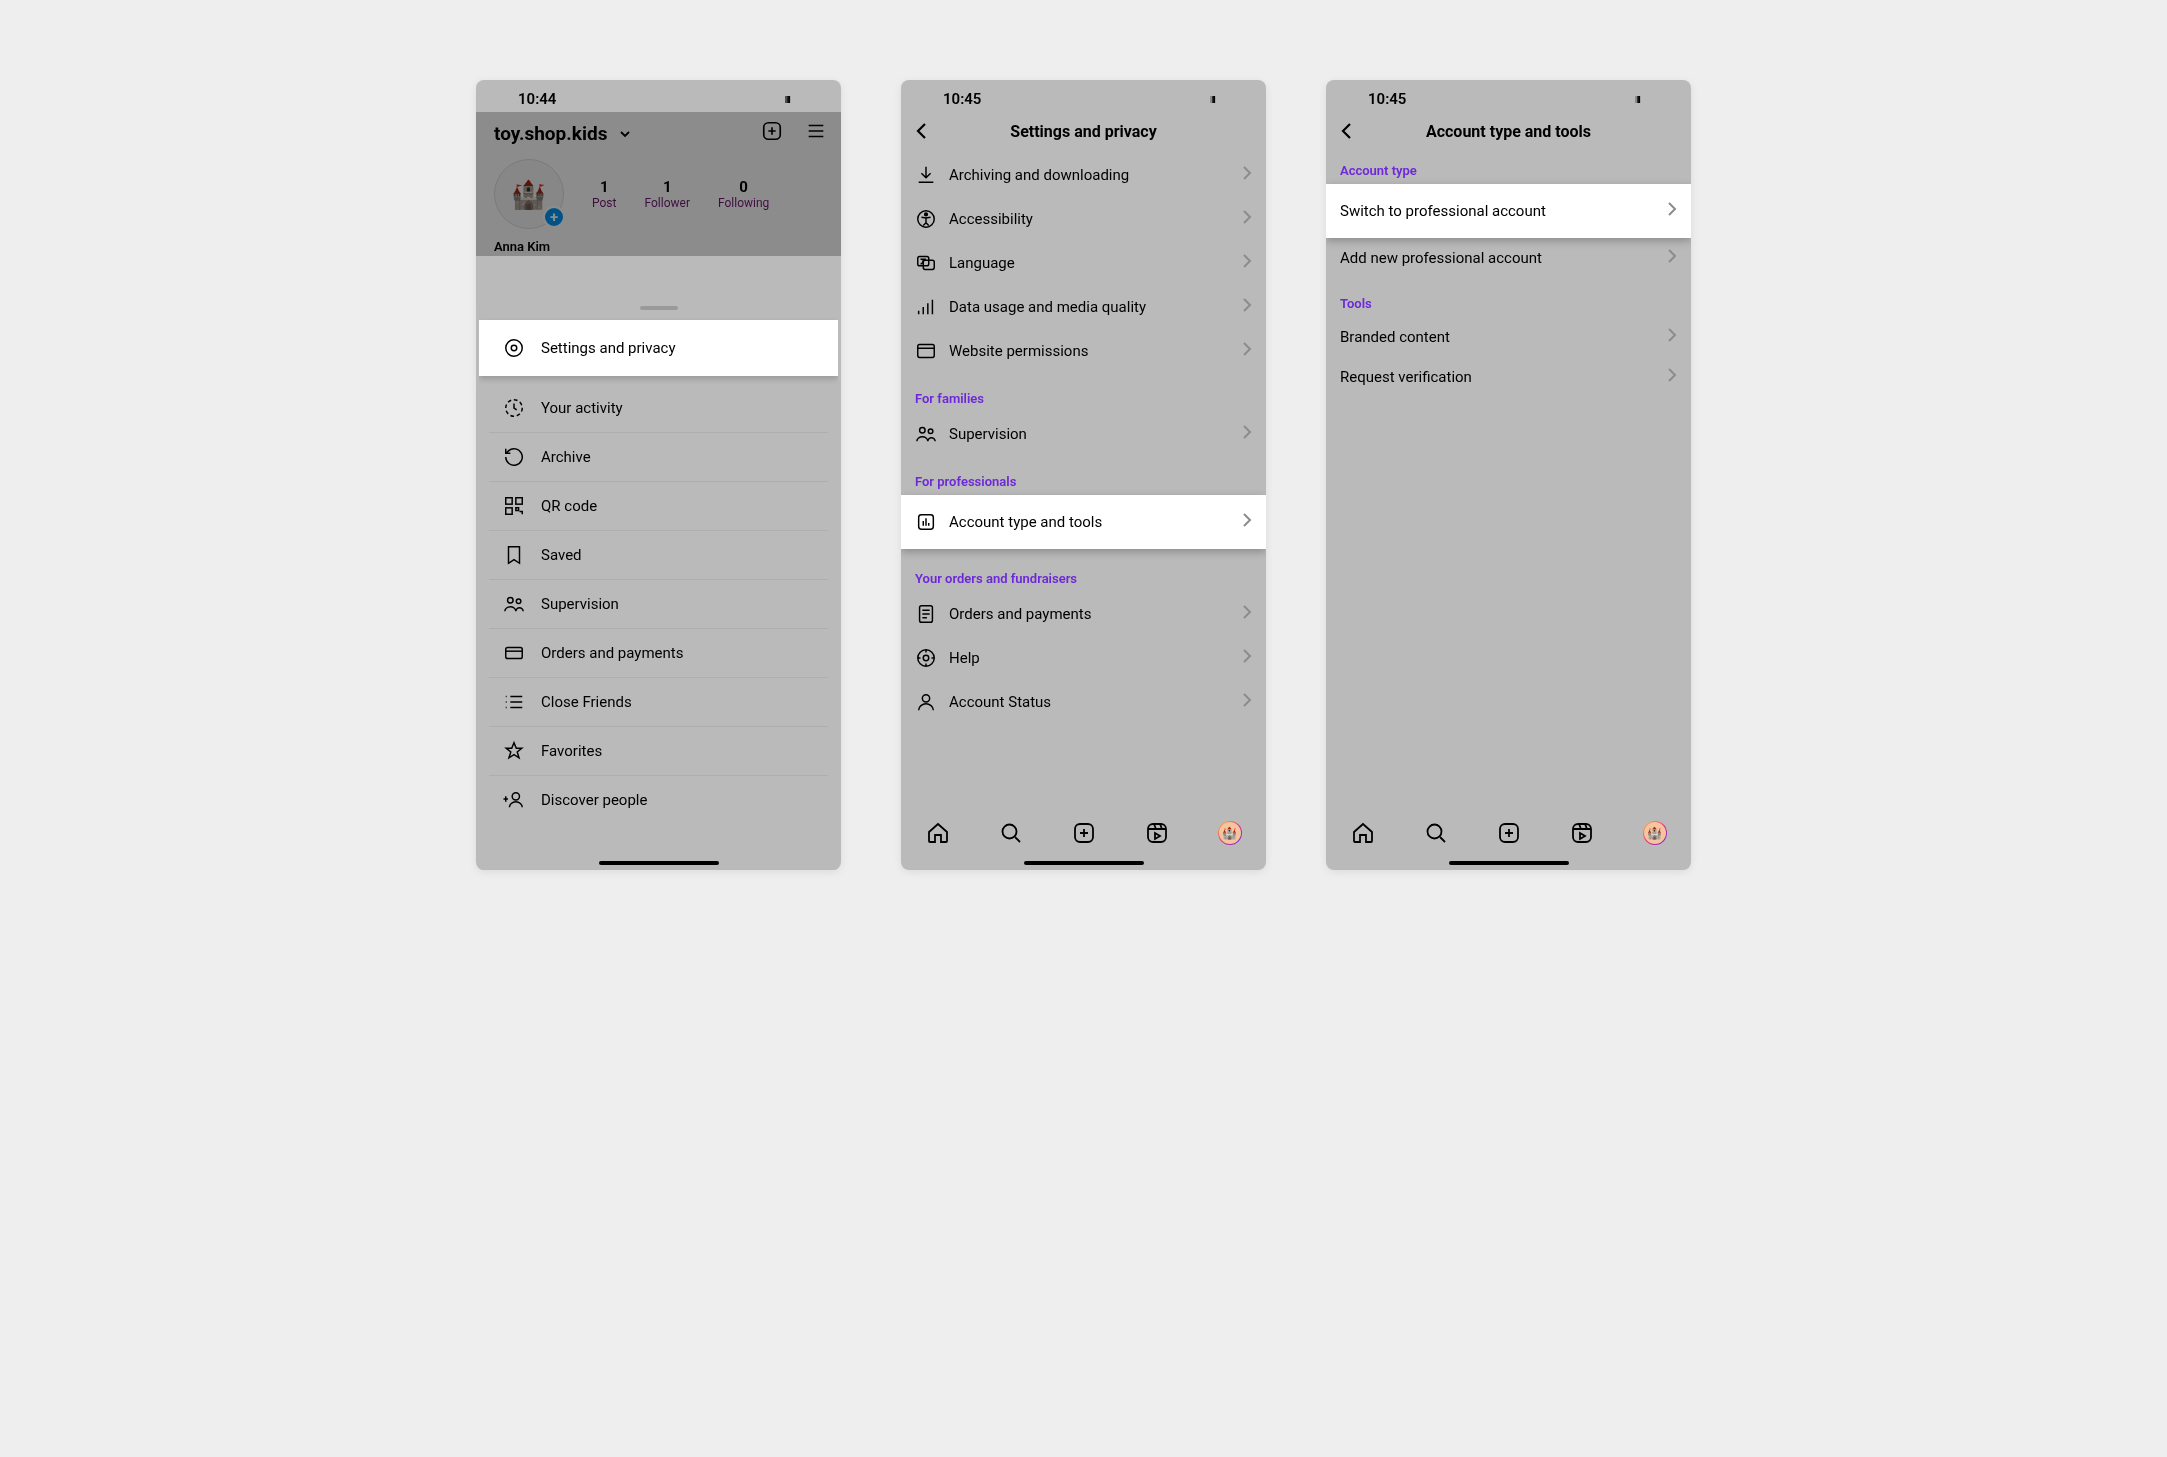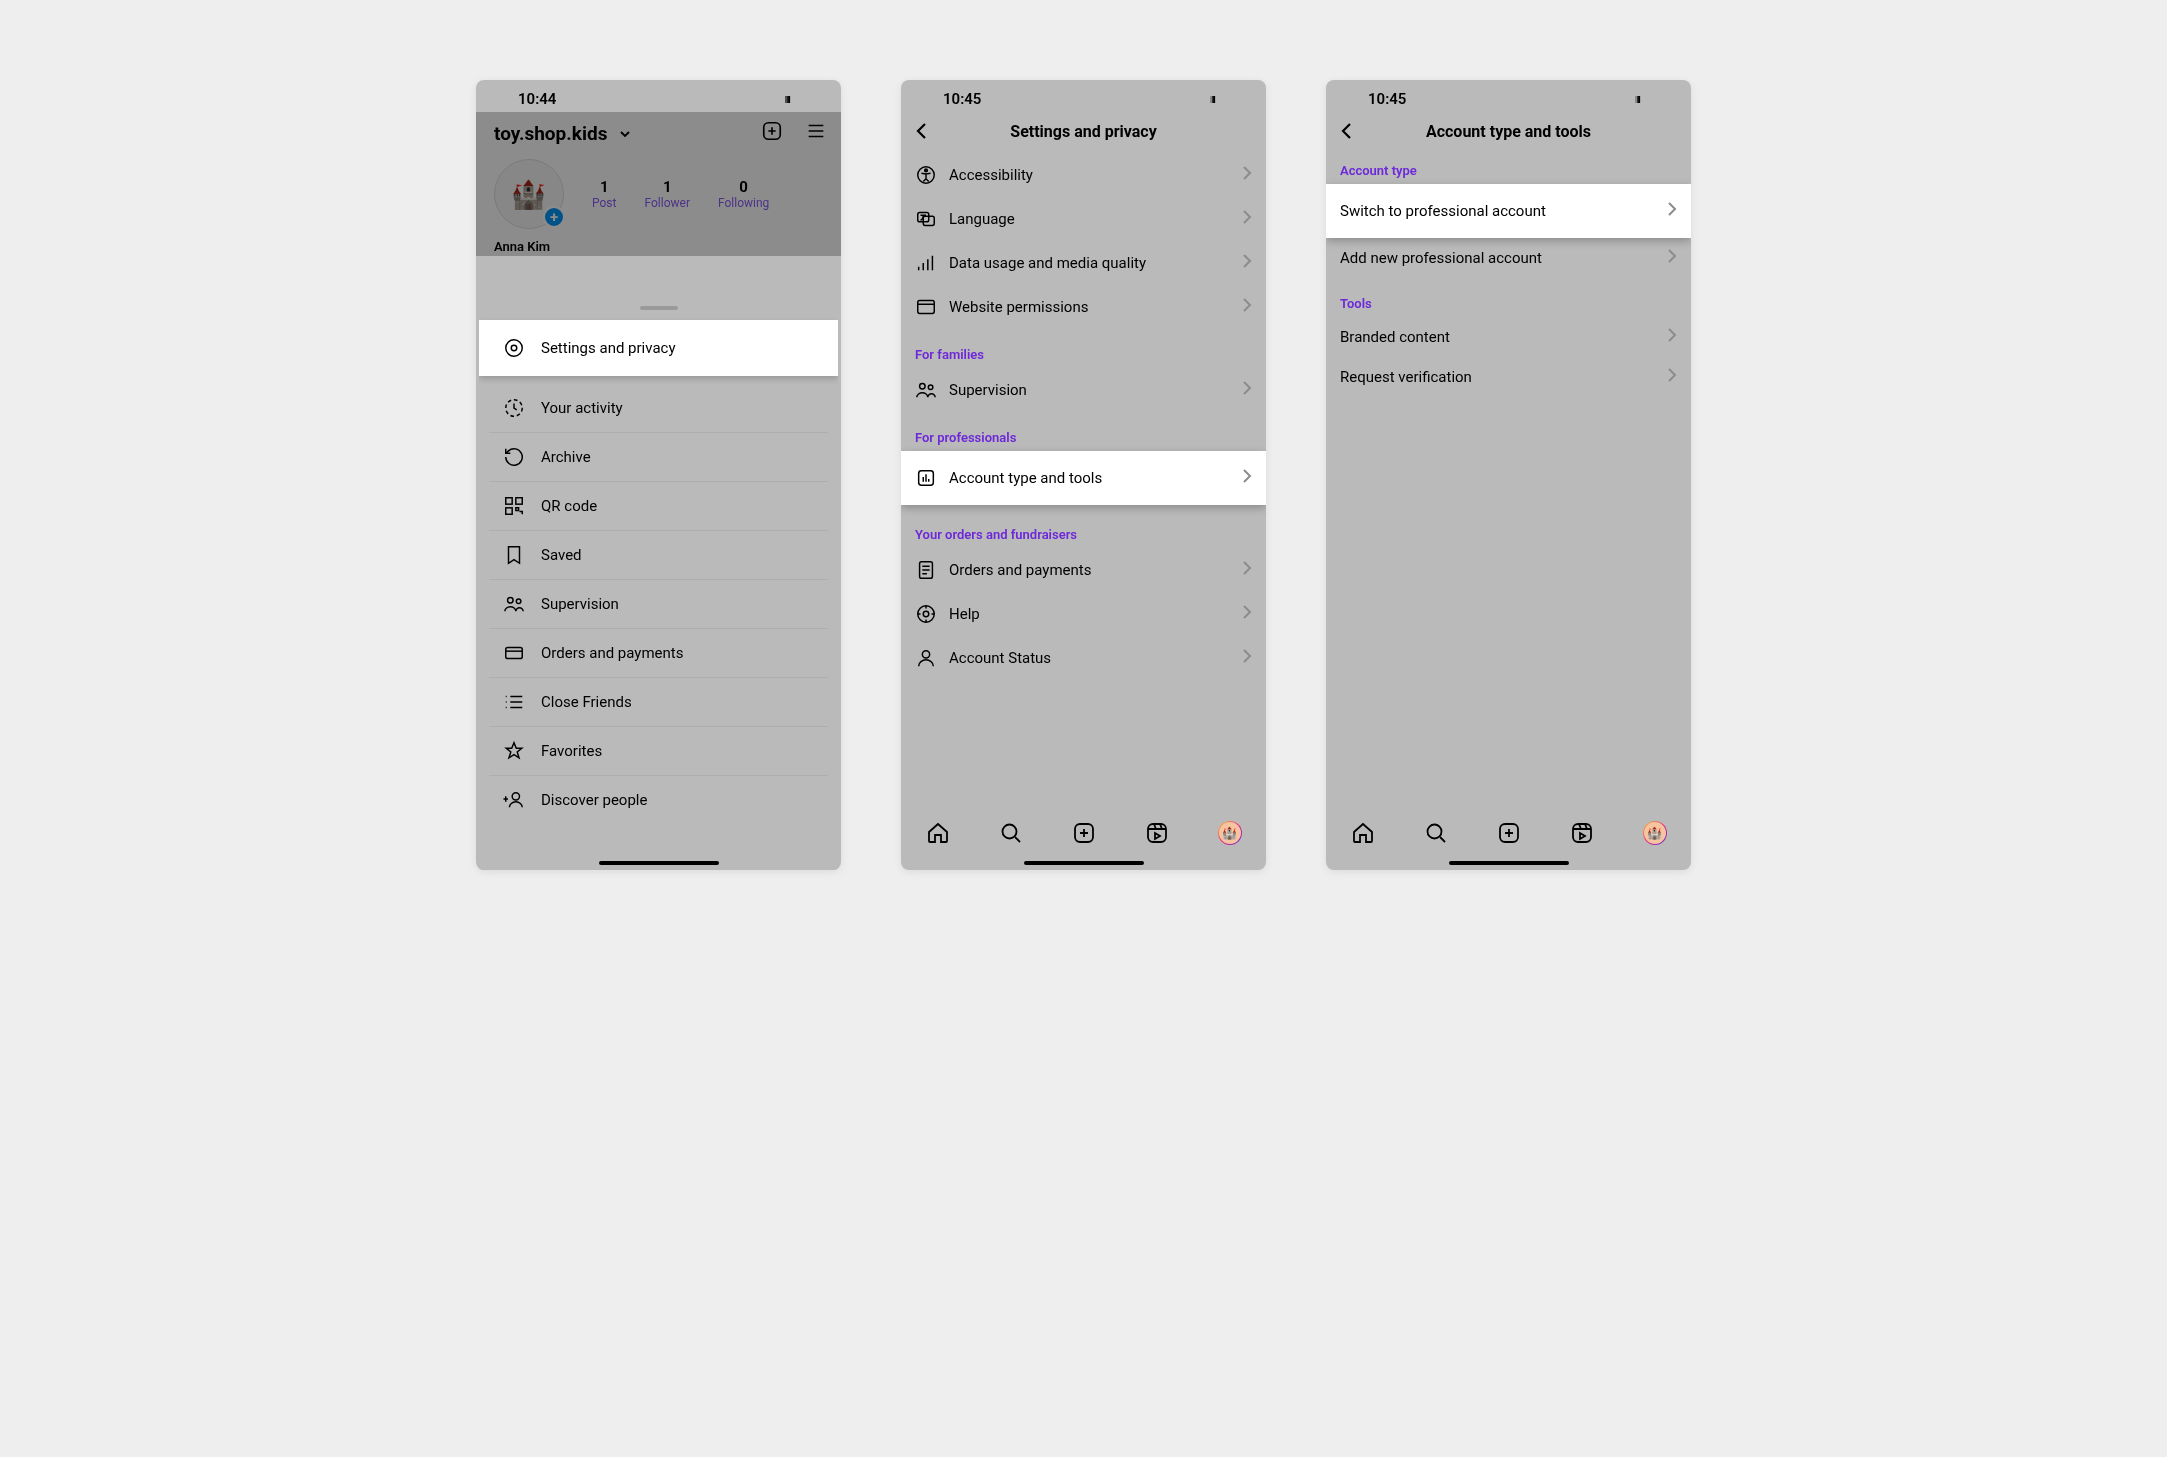--- a/index.html
+++ b/index.html
@@ -90,21 +90,21 @@
   }
   .avatar .add {
     position: absolute; bottom: 0; right: -2px;
     width: 22px; height: 22px; border-radius: 50%;
     background: #0095f6; color: #fff;
     display: flex; align-items: center; justify-content: center;
     font-size: 15px; border: 2px solid #fff; font-weight: 700;
   }
   .stats { display: flex; gap: 28px; margin-left: 28px; text-align: center; }
   .stats .num { font-weight: 700; font-size: 15px; }
-  .stats .lbl { font-size: 12px; color: #8b5cf6; }
+  .stats .lbl { font-size: 12px; color: #701a75; }
   .display-name { padding: 0 18px 2px; font-weight: 600; font-size: 13px; }
 
   
   .sheet {
     position: absolute;
     left: 3px; right: 3px;
     bottom: 0;
     top: 218px;
     background: #bababa;
     border-radius: 14px 14px 0 0;
@@ -370,20 +370,31 @@
     <span class="back"><svg viewBox="0 0 14 18">
           <path d="M10 2 L3 9 L10 16"></path>
         </svg></span>
     <span>Settings and privacy</span>
   </div>
 
   <div class="list">
     <div class="lrow iconed">
       <span class="ic">
           <svg viewBox="0 0 24 24">
+            <path d="M12 3v12m-5-5 5 5 5-5M4 20h16"></path>
+          </svg>
+        </span>
+      <span class="txt">Archiving and downloading</span>
+      <span class="chev"><svg viewBox="0 0 10 14">
+            <path d="M2 1l6 6-6 6"></path>
+          </svg></span>
+    </div>
+    <div class="lrow iconed">
+      <span class="ic">
+          <svg viewBox="0 0 24 24">
             <circle cx="12" cy="12" r="9"></circle>
             <circle cx="12" cy="7" r="1.5" fill="#000"></circle>
             <path d="M7 10l5 1 5-1M12 11v5m-3 3 3-3 3 3"></path>
           </svg>
         </span>
       <span class="txt">Accessibility</span>
       <span class="chev"><svg viewBox="0 0 10 14">
             <path d="M2 1l6 6-6 6"></path>
           </svg></span>
     </div>

